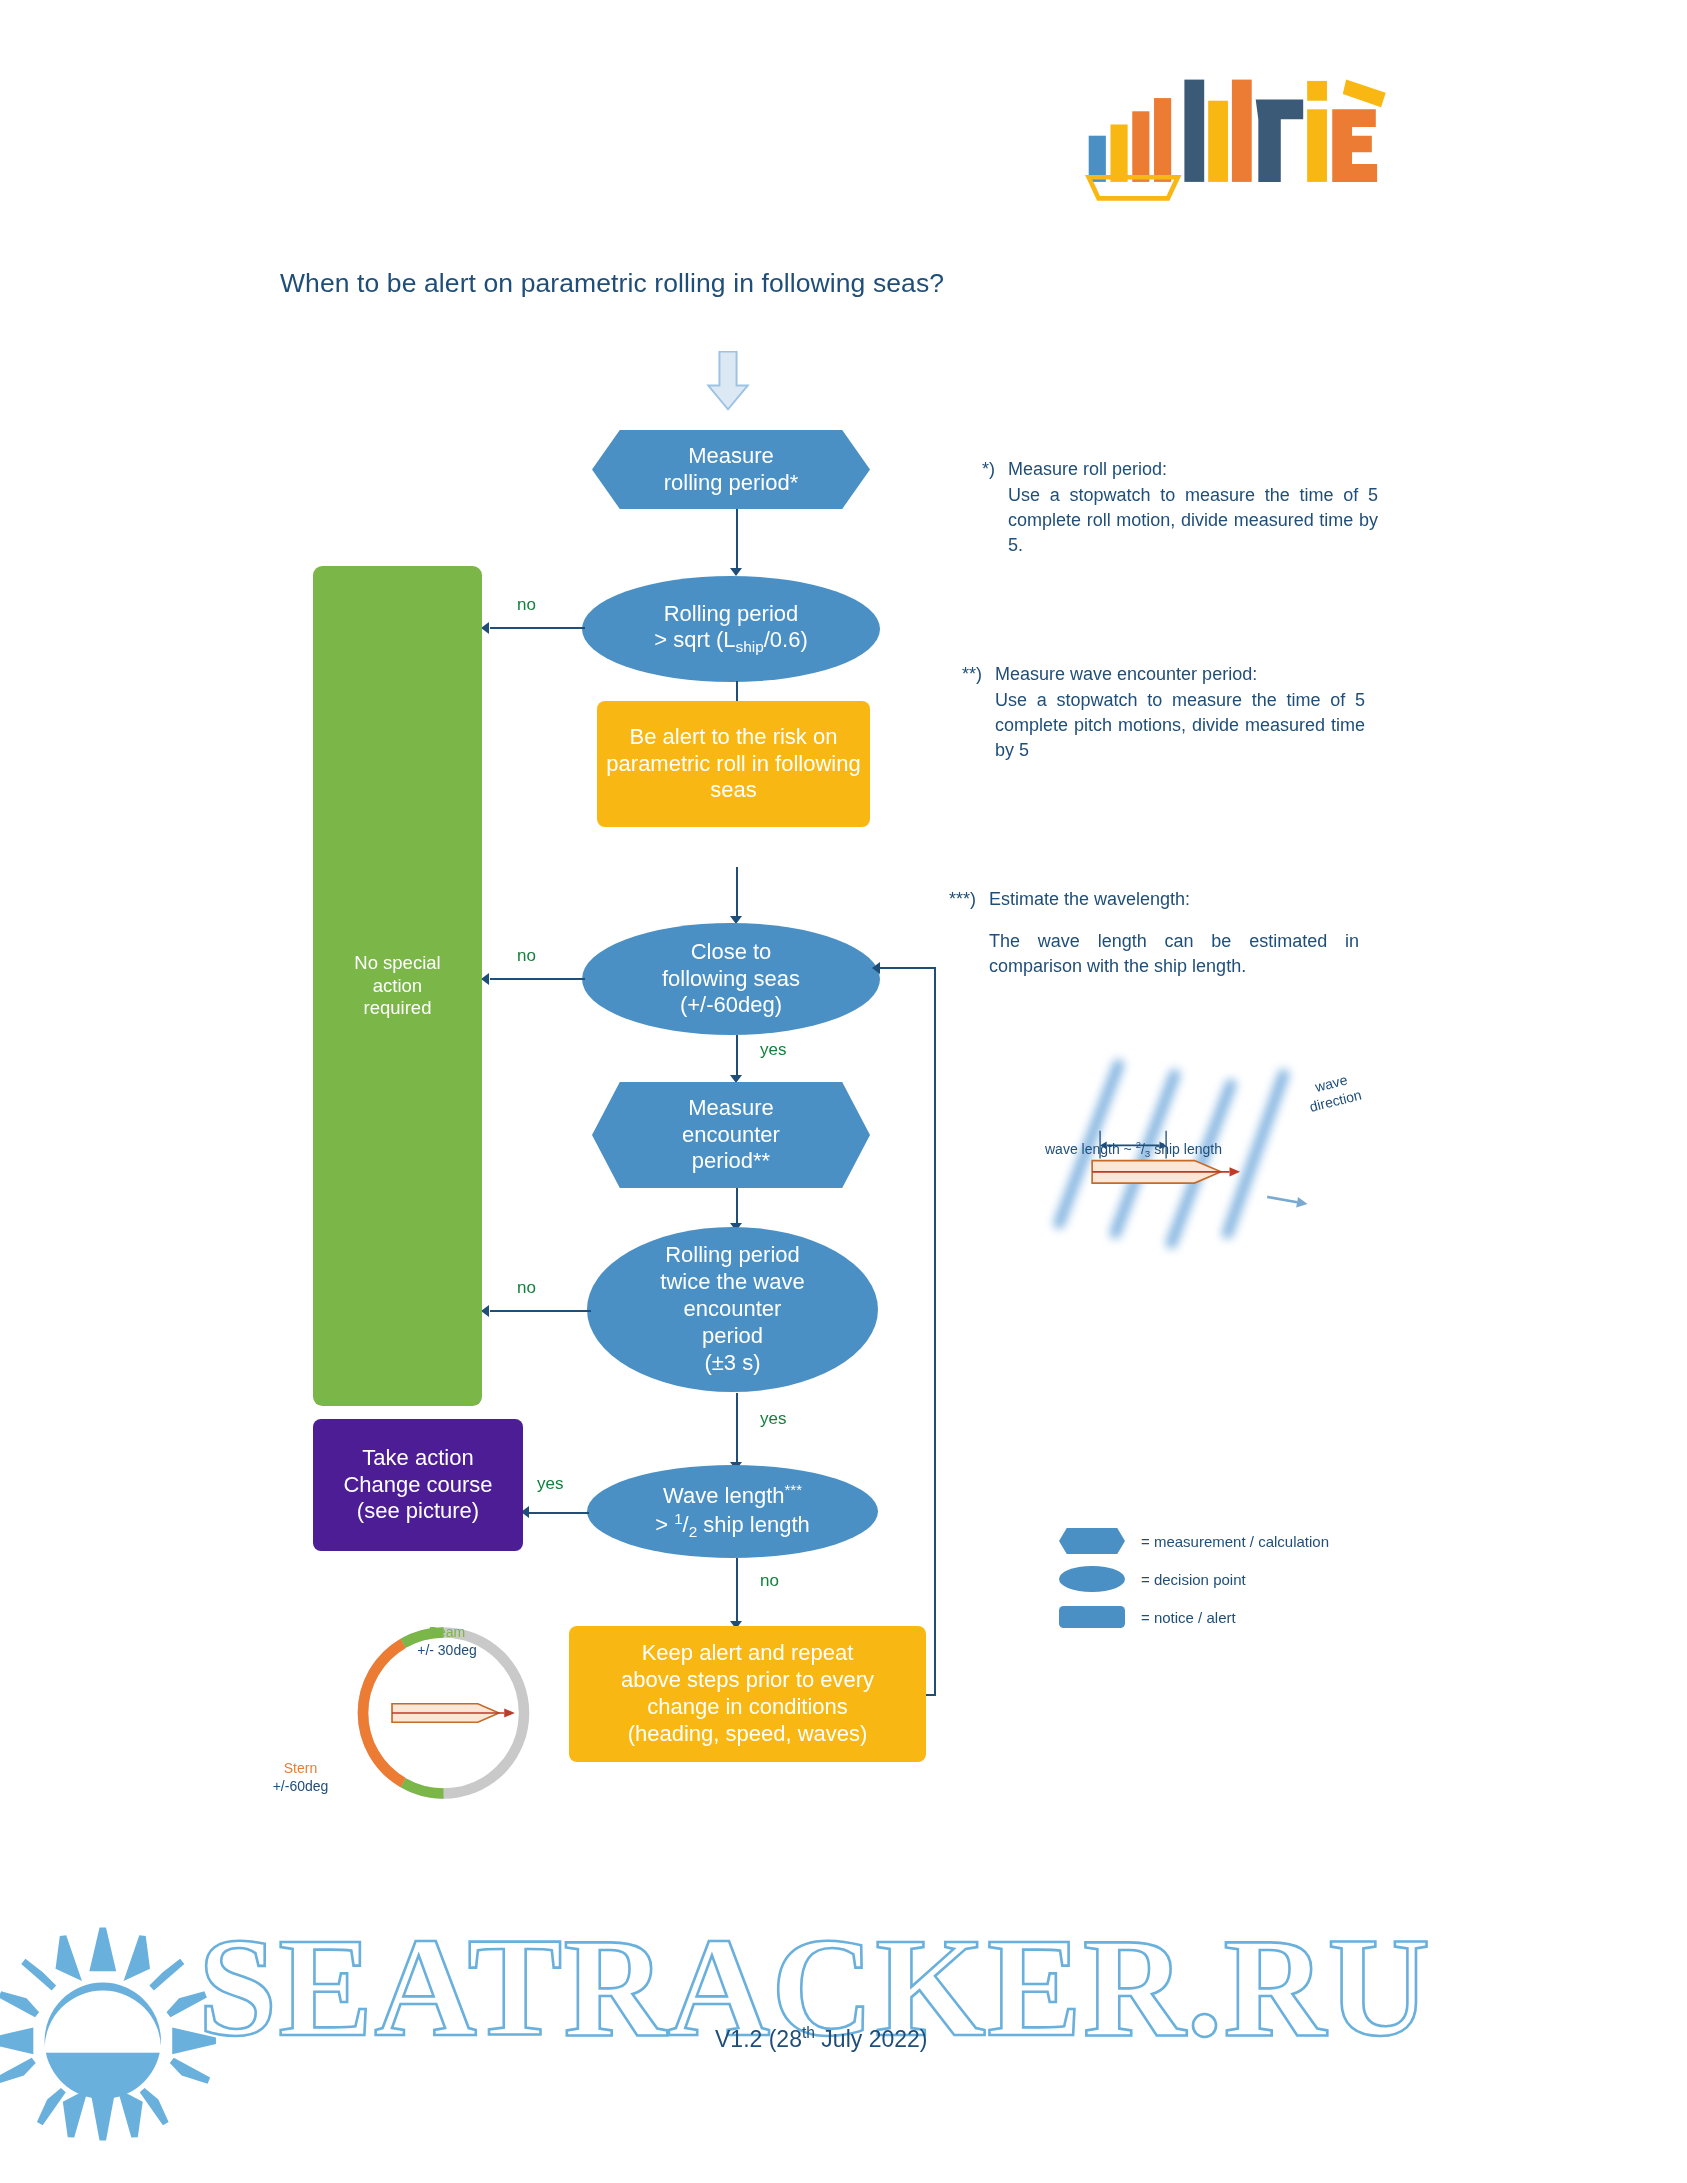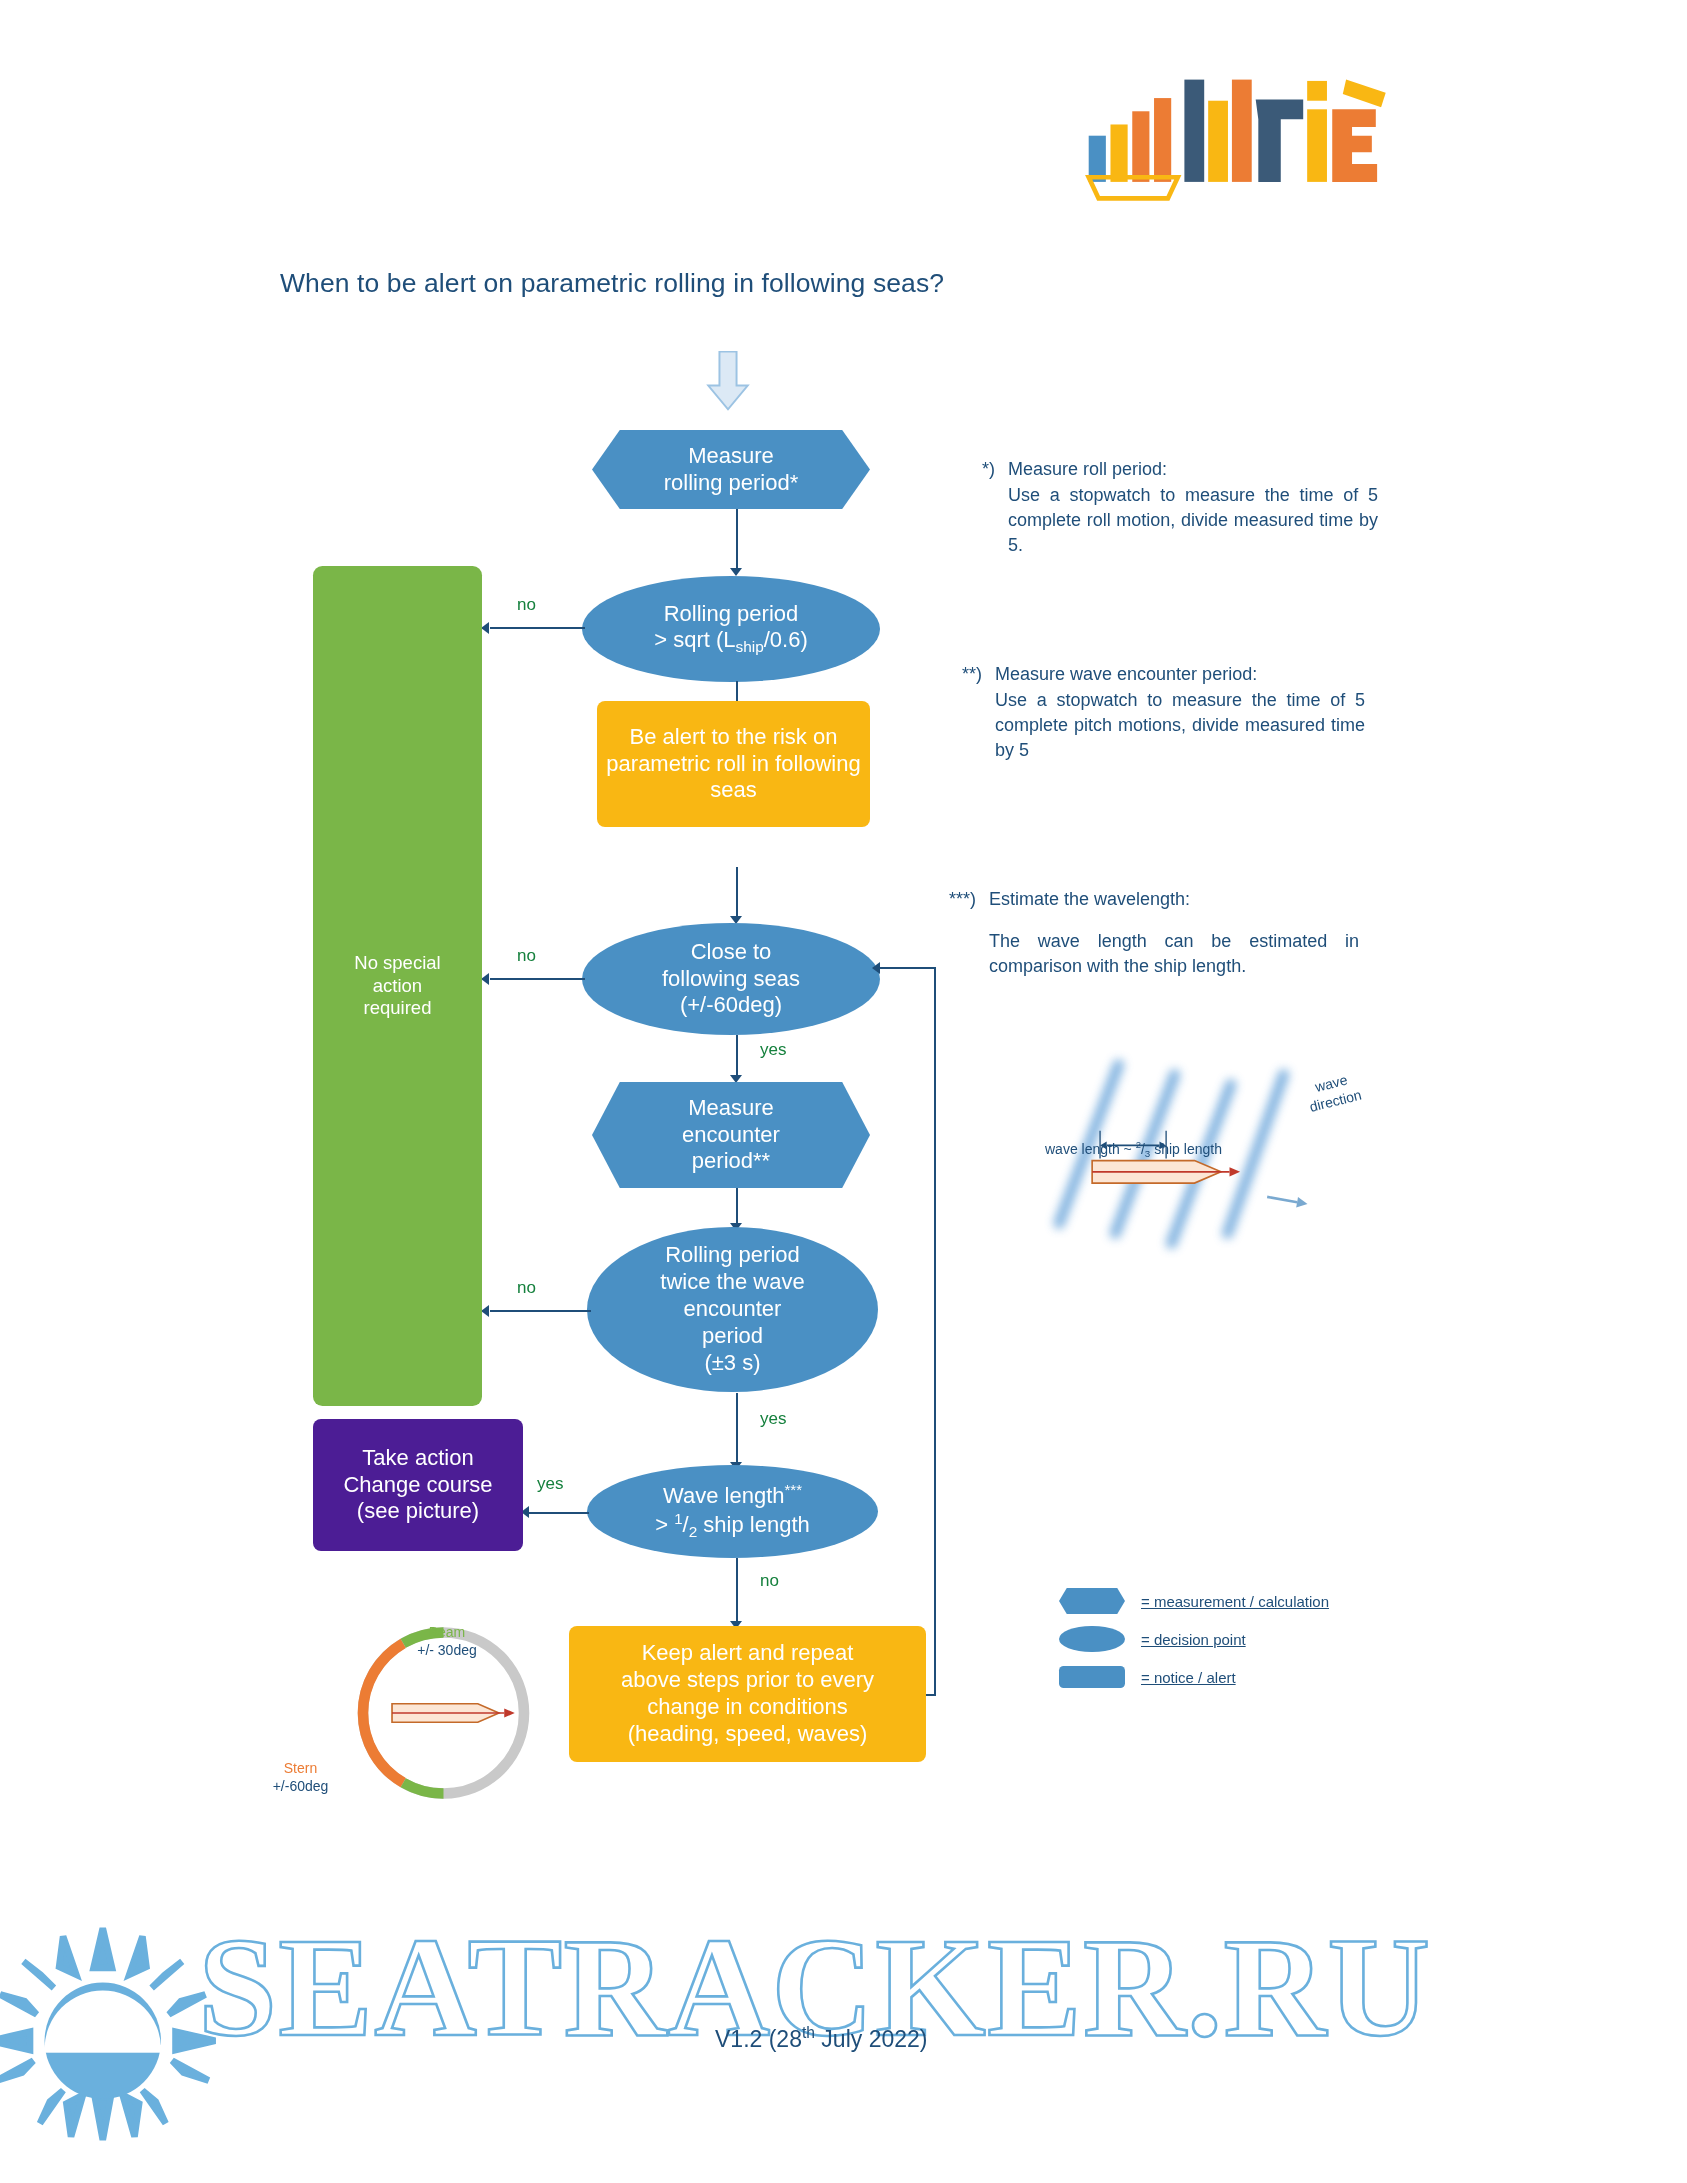--- a/index.html
+++ b/index.html
@@ -156,25 +156,24 @@
     color: #1f4e79;
     transform: rotate(-14deg);
     text-align: center;
     line-height: 1.25;
   }
 
   
   .legend {
     position: absolute;
     left: 1059px;
-    top: 1582px;
+    top: 1522px;
     width: 370px;
     font-size: 15px;
     color: #1f4e79;
-    text-decoration: underline;
   }
   .legend-row {
     display: flex;
     align-items: center;
     height: 38px;
   }
   .legend-shape {
     width: 66px;
     height: 26.5px;
     background: #4a90c4;

